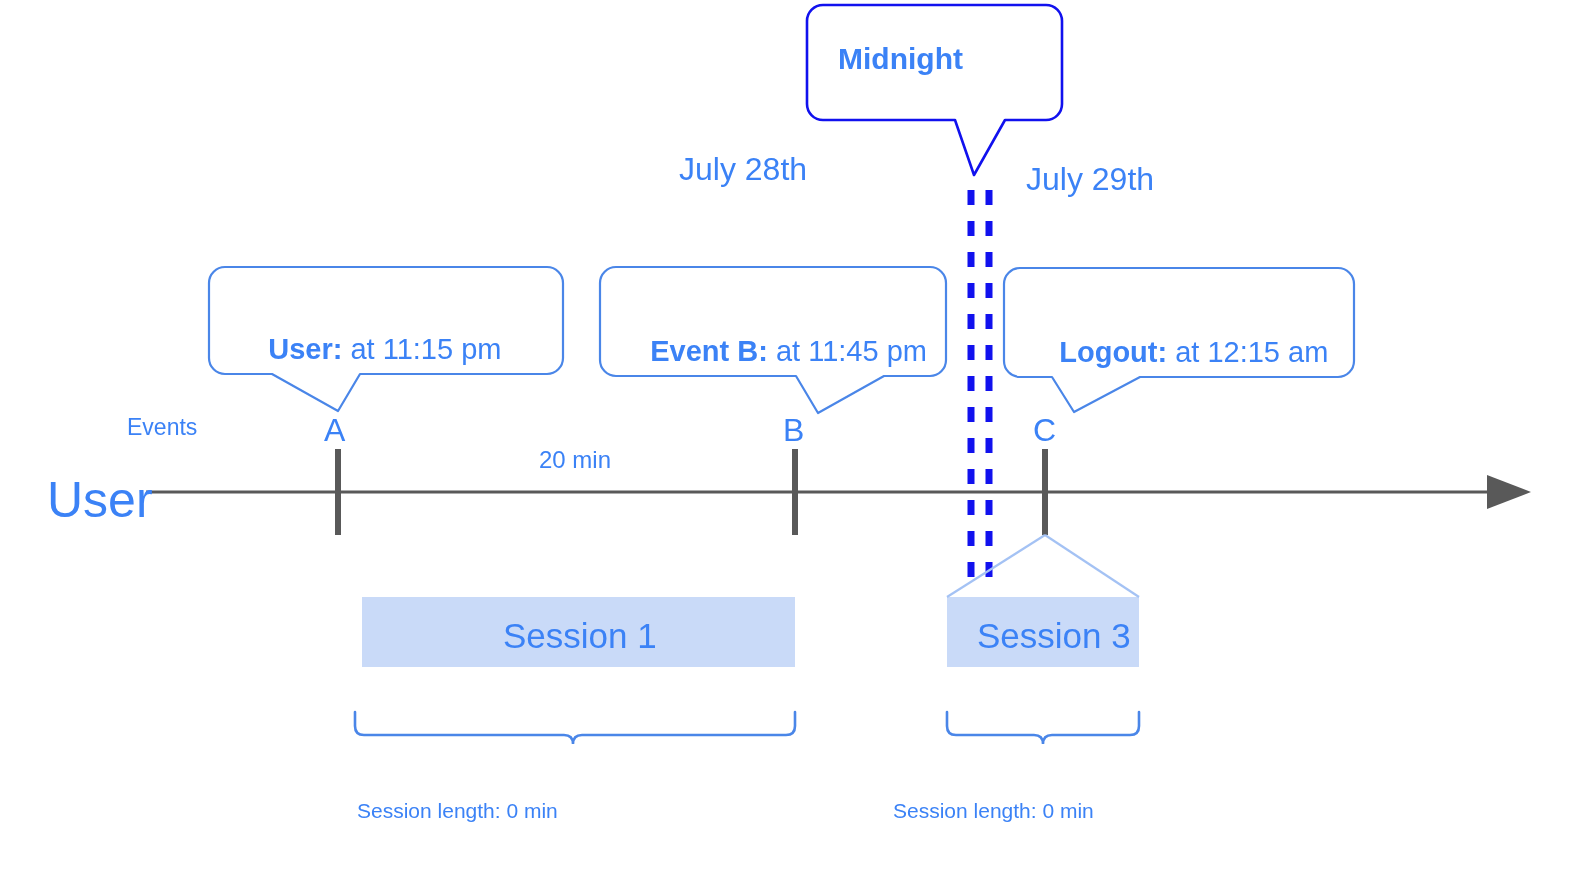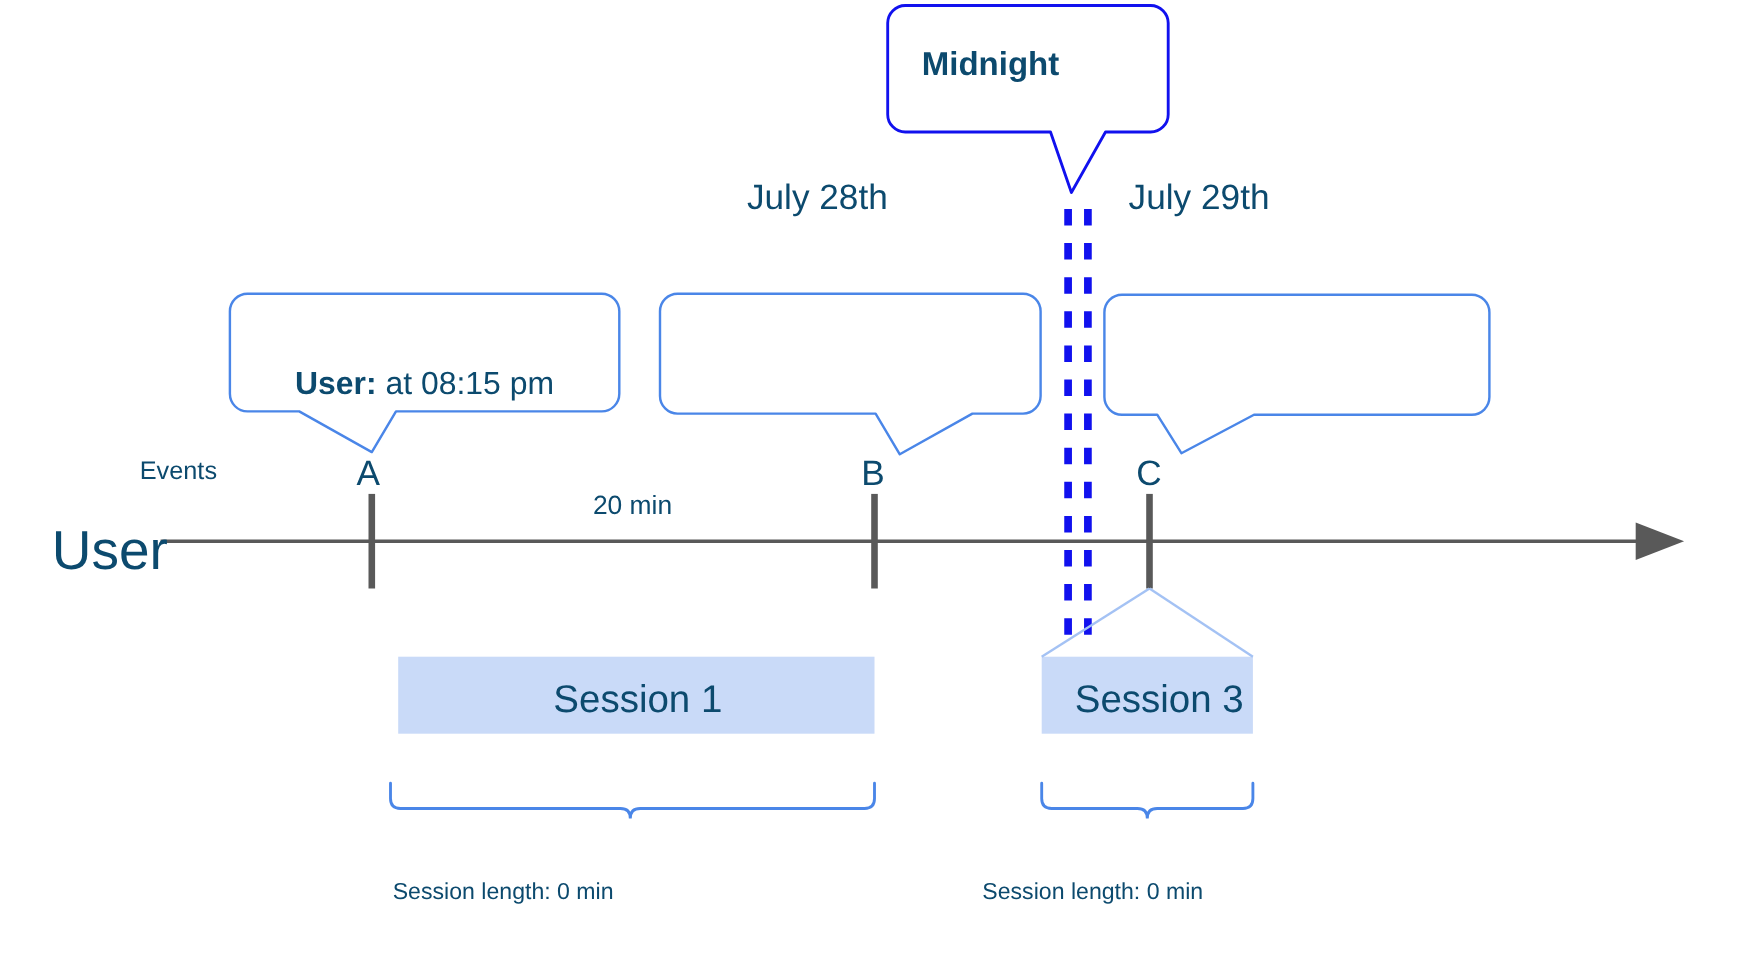--- a/index.html
+++ b/index.html
@@ -23,21 +23,21 @@
   #vector-layer {
     position: absolute;
     top: 0;
     left: 0;
     width: 1596px;
     height: 870px;
   }
   .txt {
     position: absolute;
     white-space: pre;
-    color: #0c4a6e;
+    color: #3b82f6;
     line-height: 1;
   }
   .callout-text {
     font-size: 29px;
     letter-spacing: 0px;
   }
   .callout-text .lead {
     font-weight: bold;
   }
   .midnight-text {
@@ -174,28 +174,34 @@
              Q 1043,735 1043,744
              Q 1043,735 1052,735
              L 1130,735
              Q 1139,735 1139,726
              L 1139,712" fill="none" stroke="#4a86e8" stroke-width="2.6" stroke-linecap="round"></path>
 
   </svg>
 
   <div class="txt midnight-text" style="left:838px; top:44px;">Midnight</div>
 
-  <div class="txt date-text" style="left:679px; top:163px;">July 28th</div>
+  <div class="txt date-text" style="left:679px; top:153px;">July 28th</div>
   <div class="txt date-text" style="left:1026px; top:163px;text-align:center;">July 29th</div>
 
   <div class="txt callout-text" style="left:236px; top:306px;">
-    <span class="lead">User:</span><span> at 08:15 pm</span>
+    <span class="lead">User:</span><span> at 11:15 pm</span>
   </div>
 
-
+  <div class="txt callout-text" style="left:618px; top:308px;">
+    <span class="lead">Event B:</span><span> at 11:45 pm</span>
+  </div>
+
+  <div class="txt callout-text" style="left:1027px; top:309px;">
+    <span class="lead">Logout:</span><span> at 12:15 am</span>
+  </div>
 
   <div class="txt events-label" style="left:127px; top:416px;">Events</div>
 
   <div class="txt event-letter" style="left:324px; top:414px;">A</div>
   <div class="txt event-letter" style="left:783px; top:414px;">B</div>
   <div class="txt event-letter" style="left:1033px; top:414px;">C</div>
 
   <div class="txt minlabel" style="left:539px; top:448px;">20 min</div>
 
   <div class="txt user-label" style="left:47px; top:475px;">User</div>

